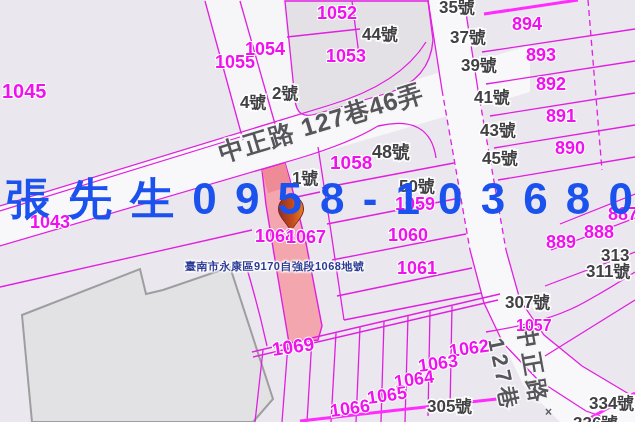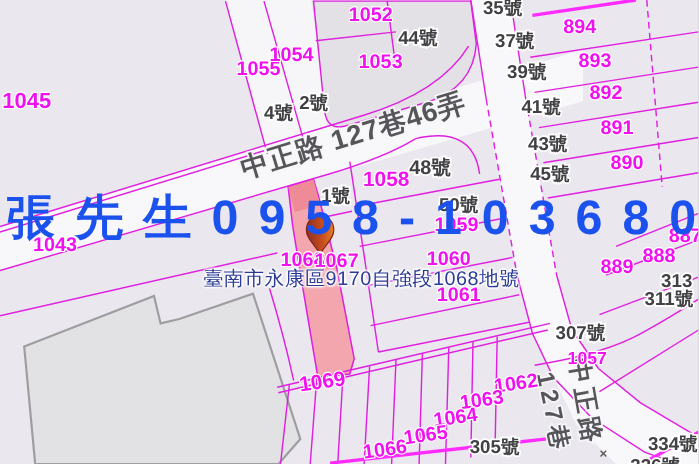--- a/index.html
+++ b/index.html
@@ -14,22 +14,22 @@
   .road-name{paint-order:stroke;stroke:#f6f5f7;stroke-width:3px;letter-spacing:1px;}
   .road-name-v{paint-order:stroke;stroke:#f6f5f7;stroke-width:3px;letter-spacing:4px;}
   .survey-x{font-weight:bold;}
   .watermark{
     position:absolute;left:6px;right:2px;top:177px;
     display:flex;justify-content:space-between;align-items:flex-start;
     font-size:44px;font-weight:bold;line-height:1;white-space:nowrap;
     pointer-events:none;
   }
   .address{
-    position:absolute;left:185px;top:241px;
-    font-size:18px;font-weight:normal;letter-spacing:0.5px;white-space:nowrap;
+    position:absolute;left:185px;top:259px;
+    font-size:11px;font-weight:bold;letter-spacing:0.5px;white-space:nowrap;
     text-shadow:0 0 3px #fff,0 0 3px #fff,1px 1px 2px #fff,-1px -1px 2px #fff,1px -1px 2px #fff,-1px 1px 2px #fff;
   }
 </style>
 </head>
 <body>
 
 <div class="stage">
 
   <svg width="635" height="422" viewBox="0 0 635 422">
     <defs>

